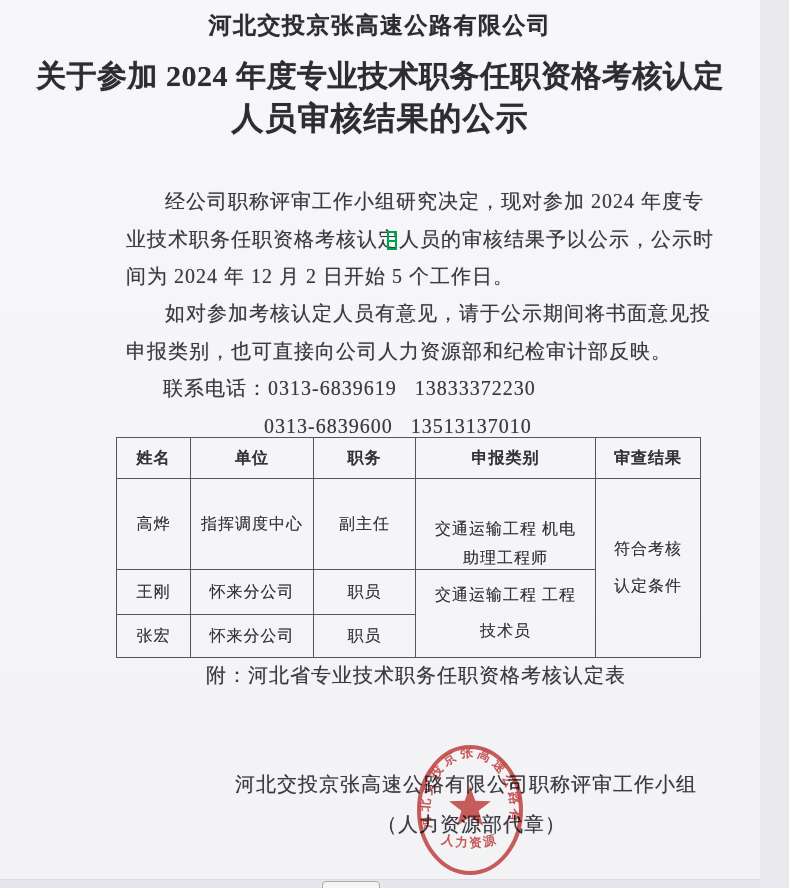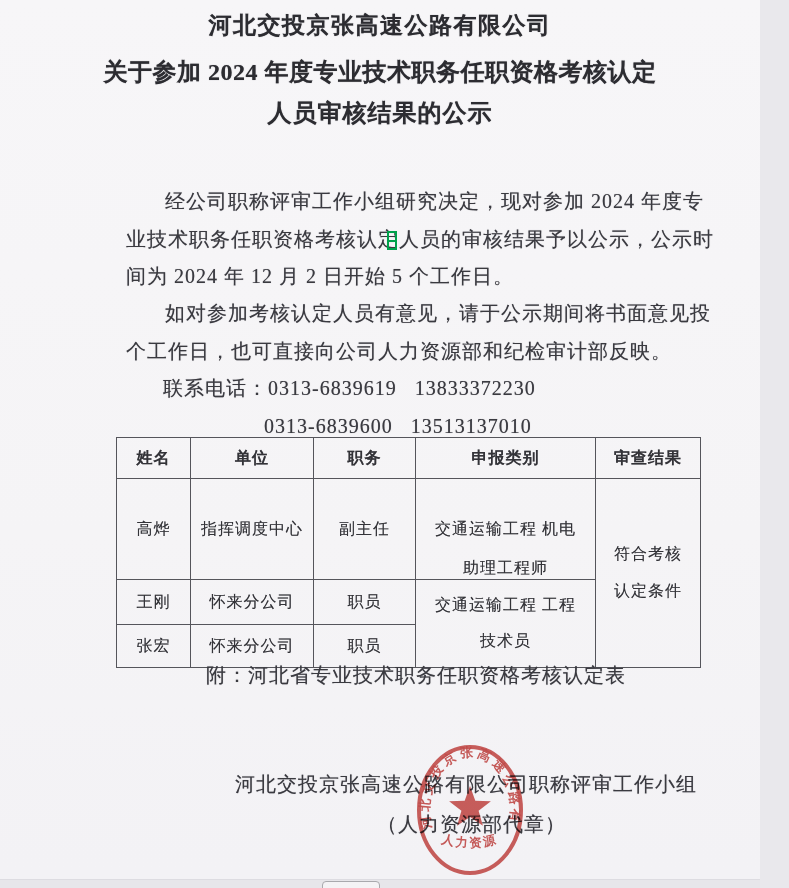--- a/index.html
+++ b/index.html
@@ -22,41 +22,41 @@
   }
   .title{
     position:absolute;left:0;right:0;
     text-align:center;
     font-weight:bold;
     color:#2c2c31;
     text-shadow:0 0 0.8px rgba(40,40,46,.6);
     white-space:pre;
   }
   .t1{top:10px;font-size:23px;letter-spacing:1.5px;}
-  .t2{top:56px;font-size:24px;letter-spacing:0.5px;}
-  .t3{top:97px;font-size:24px;letter-spacing:1px;}
+  .t2{top:56px;font-size:30px;letter-spacing:0.5px;}
+  .t3{top:97px;font-size:32px;letter-spacing:1px;}
   table.doc{
     position:absolute;left:116px;top:437px;
     border-collapse:collapse;
     table-layout:fixed;
     width:584px;
     font-size:16px;
     color:#333338;
   }
   table.doc td{
     border:1px solid #55555b;
     text-align:center;
     vertical-align:middle;
     padding:0;
     letter-spacing:1px;
     text-shadow:0 0 0.6px rgba(55,55,62,.5);
   }
   table.doc td.hdr{font-weight:bold;}
   .stack{display:flex;flex-direction:column;align-items:center;justify-content:center;}
-  .gap20{gap:18px;margin-top:40px;}
+  .gap20{gap:8px;margin-top:40px;}
   .gap16{gap:16px;}
   .gap14{gap:15px;}
   .stamp{
     position:absolute;left:395px;top:739px;
     width:150px;height:150px;
     mix-blend-mode:multiply;
     opacity:.92;
   }
   .cursor-artifact{
     position:absolute;left:387px;top:231px;
@@ -94,21 +94,21 @@
   <div class="title t3">人员审核结果的公示</div>
 
 
   <div class="txt" style="left:165px;top:189px;">经公司职称评审工作小组研究决定，现对参加 2024 年度专</div>
   <div class="txt" style="left:126px;top:227px;">业技术职务任职资格考核认定人员的审核结果予以公示，公示时</div>
   <div class="txt" style="left:126px;top:264px;">间为 2024 年 12 月 2 日开始 5 个工作日。</div>
 
   <div class="cursor-artifact"></div>
 
   <div class="txt" style="left:165px;top:301px;">如对参加考核认定人员有意见，请于公示期间将书面意见投</div>
-  <div class="txt" style="left:126px;top:339px;">个工作日，也可直接向公司人力资源部和纪检审计部反映。</div>
+  <div class="txt" style="left:126px;top:339px;">申报类别，也可直接向公司人力资源部和纪检审计部反映。</div>
 
   <div class="txt" style="left:163px;top:376px;">联系电话：0313-6839619   13833372230</div>
   <div class="txt" style="left:264px;top:414px;">0313-6839600   13513137010</div>
 
   <table class="doc">
     <colgroup>
       <col style="width:74px">
         <col style="width:123px">
         <col style="width:102px">
       <col style="width:180px">

